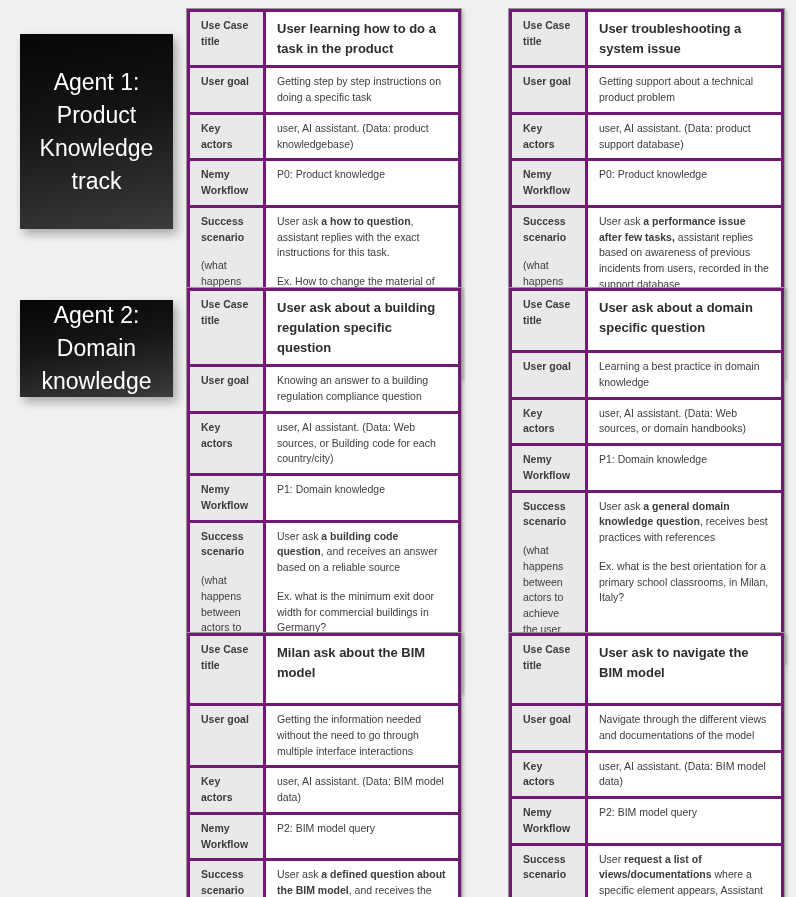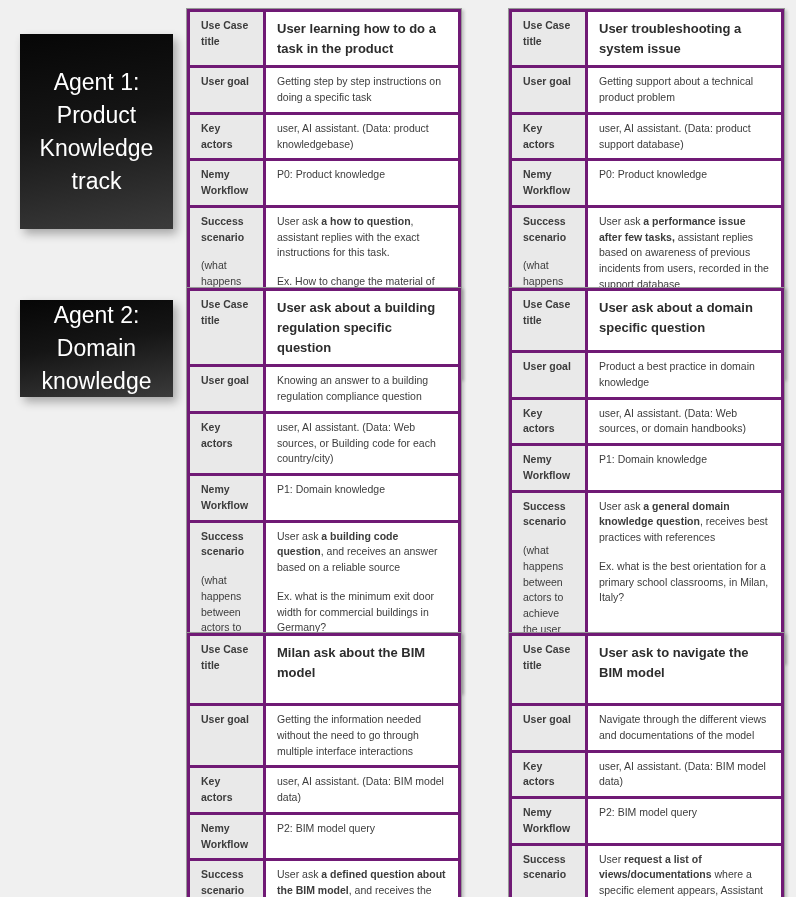--- a/index.html
+++ b/index.html
@@ -179,21 +179,21 @@
           <col class="c-label">
           <col>
         </colgroup>
       <tbody>
           <tr class="r-title">
         <td class="lbl">Use Case title</td>
         <td class="val title">User ask about a domain specific question</td>
       </tr>
       <tr class="r-goal">
         <td class="lbl">User goal</td>
-        <td class="val">Product a best practice in domain knowledge</td>
+        <td class="val">Learning a best practice in domain knowledge</td>
       </tr>
       <tr class="r-actors">
         <td class="lbl">Key actors</td>
         <td class="val">user, AI assistant. (Data: Web sources, or domain handbooks)</td>
       </tr>
       <tr class="r-nemy">
         <td class="lbl">Nemy Workflow</td>
         <td class="val">P1: Domain knowledge</td>
       </tr>
       <tr class="r-success">

